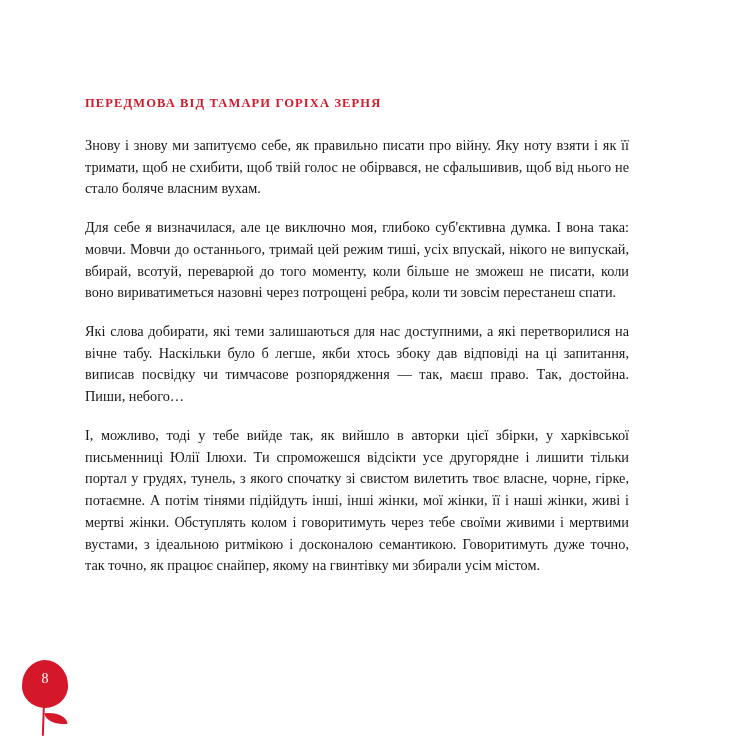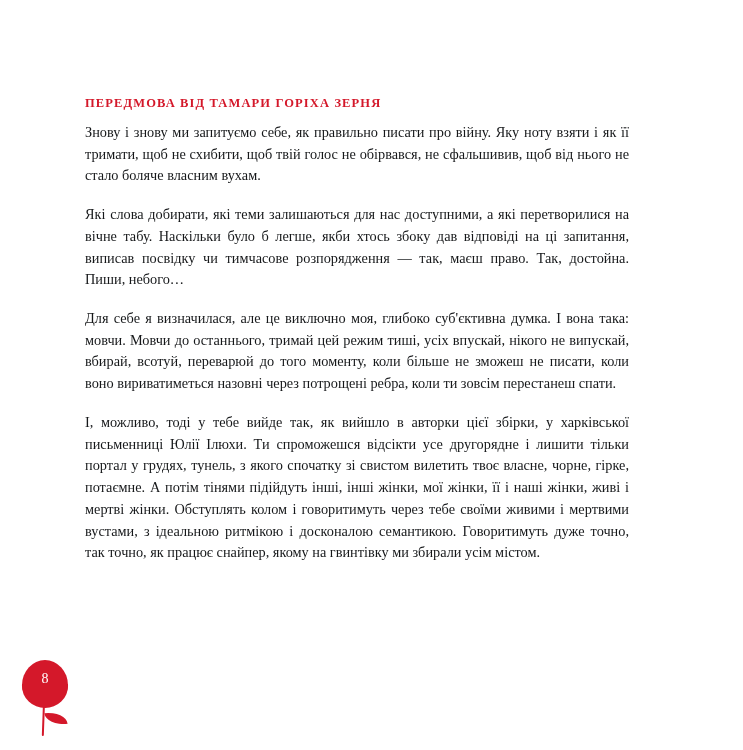--- a/index.html
+++ b/index.html
@@ -25,21 +25,21 @@
     top: 96px;
     width: 560px;
   }
   .foreword-title {
     font-family: "Liberation Serif", serif;
     font-size: 12.5px;
     letter-spacing: 0.09em;
     color: #d4182a;
     font-weight: bold;
     text-transform: uppercase;
-    margin: 0 0 11px 0;
+    margin: 0 0 24px 0;
     line-height: 1.2;
   }
   .para {
     font-size: 14.3px;
     line-height: 1.52;
     text-align: justify;
     margin: 0 16px 17px 0;
     hyphens: manual;
     color: #16181a;
   }
@@ -109,22 +109,22 @@
 </style>
 </head>
 <body>
 
 <div class="page">
 
   <div class="content">
     <h1 class="foreword-title">Передмова від Тамари Горіха Зерня</h1>
 
     <p class="para">Знову і знову ми запитуємо себе, як правильно писати про війну. Яку ноту взяти і як її тримати, щоб не схибити, щоб твій голос не обірвався, не сфальшивив, щоб від нього не стало боляче власним вухам.</p>
+    <p class="para">Для себе я визначилася, але це виключно моя, глибоко суб'єктивна думка. І вона така: мовчи. Мовчи до останнього, тримай цей режим тиші, усіх впускай, нікого не випускай, вбирай, всотуй, переварюй до того моменту, коли більше не зможеш не писати, коли воно вириватиметься назовні через потрощені ребра, коли ти зовсім перестанеш спати.</p>
     <p class="para">Які слова добирати, які теми залишаються для нас доступними, а які перетворилися на вічне табу. Наскільки було б легше, якби хтось збоку дав відповіді на ці запитання, виписав посвідку чи тимчасове розпорядження — так, маєш право. Так, достойна. Пиши, небого…</p>
-    <p class="para">Для себе я визначилася, але це виключно моя, глибоко суб'єктивна думка. І вона така: мовчи. Мовчи до останнього, тримай цей режим тиші, усіх впускай, нікого не випускай, вбирай, всотуй, переварюй до того моменту, коли більше не зможеш не писати, коли воно вириватиметься назовні через потрощені ребра, коли ти зовсім перестанеш спати.</p>
     <p class="para">І, можливо, тоді у тебе вийде так, як вийшло в авторки цієї збірки, у харківської письменниці Юлії Ілюхи. Ти спроможешся відсікти усе другорядне і лишити тільки портал у грудях, тунель, з якого спочатку зі свистом вилетить твоє власне, чорне, гірке, потаємне. А потім тінями підійдуть інші, інші жінки, мої жінки, її і наші жінки, живі і мертві жінки. Обступлять колом і говоритимуть через тебе своїми живими і мертвими вустами, з ідеальною ритмікою і досконалою семантикою. Говоритимуть дуже точно, так точно, як працює снайпер, якому на гвинтівку ми збирали усім містом.</p>
   </div>
 
   <div class="page-marker">
     <div class="marker-stem"></div>
     <div class="marker-leaf"></div>
     <div class="marker-bulb"></div>
     <div class="marker-number">8</div>
   </div>
 

